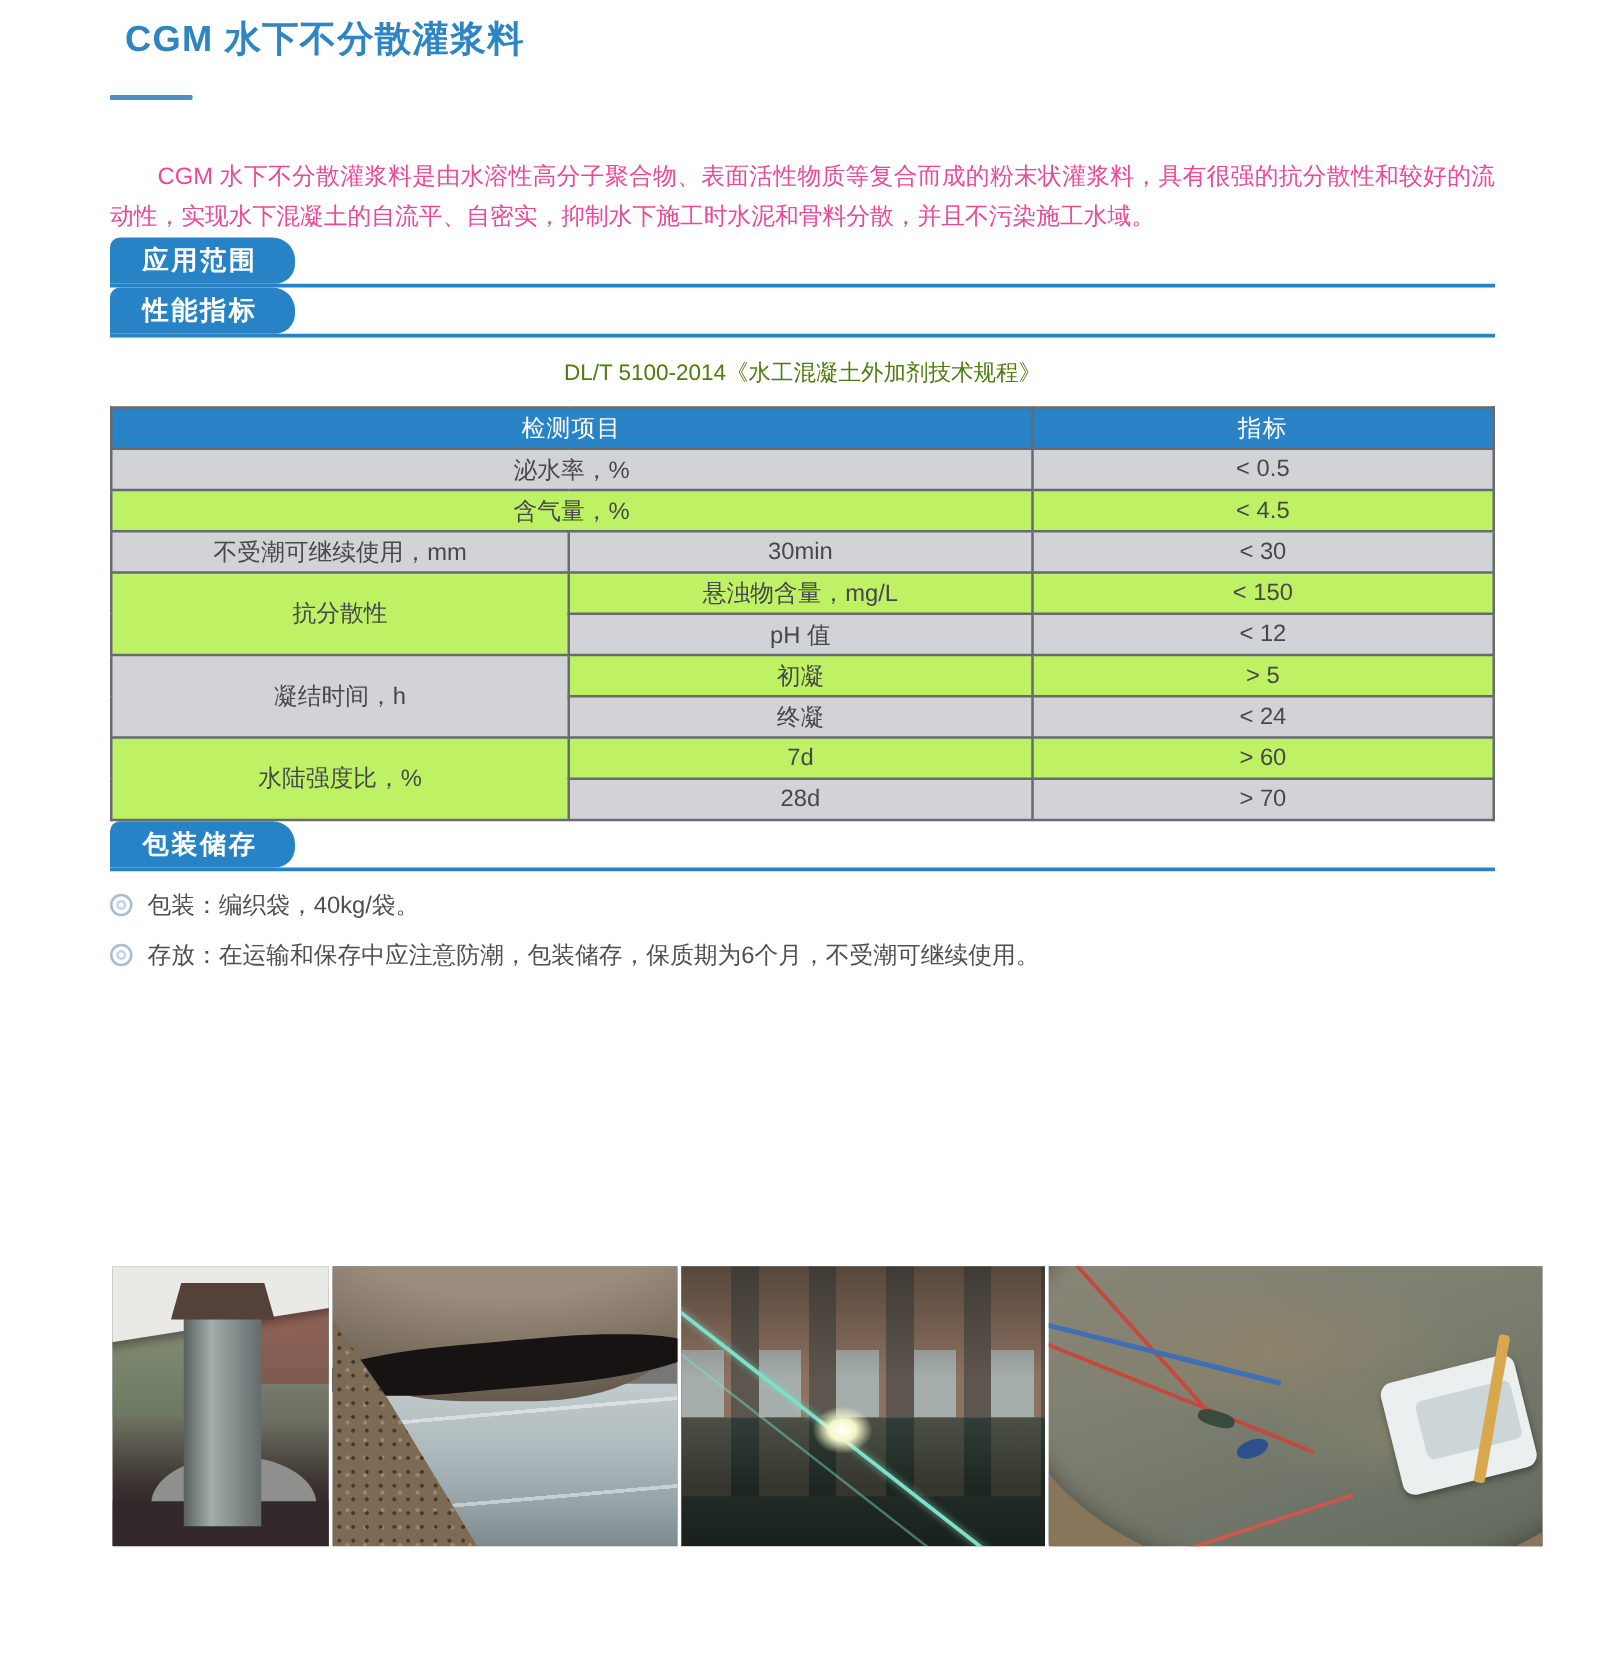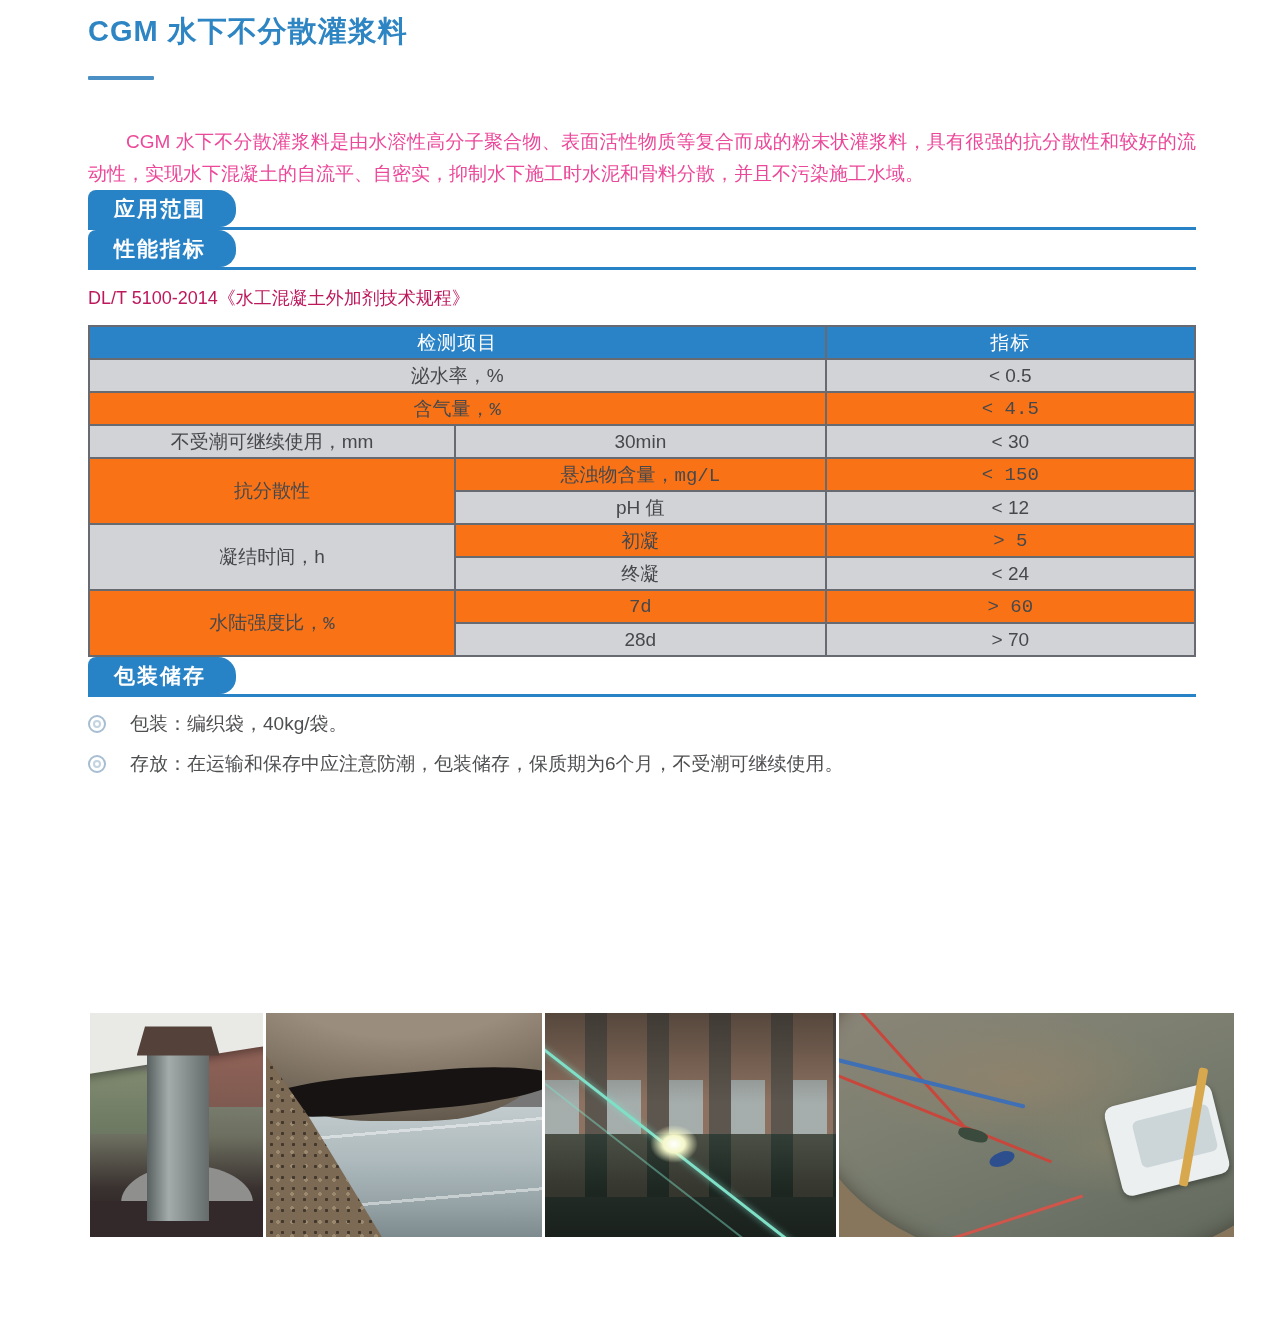--- a/index.html
+++ b/index.html
@@ -2,46 +2,46 @@
 <html><head>
 <meta charset="utf-8">
 <style>
   * { margin:0; padding:0; box-sizing:border-box; }
   html,body { background:#ffffff; }
   body { font-family:"Liberation Sans","DejaVu Sans",sans-serif; }
   .page { position:relative; width:1280px; height:1344px; background:#ffffff; overflow:hidden; }
   .content { padding:12px 84px 0 88px; }
 
   
-  .page-title { font-size:29px; font-weight:bold; color:#2e85c3; letter-spacing:1px; }
+  .page-title { font-size:29px; font-weight:bold; color:#2e85c3; letter-spacing:1px;margin-left:12px; }
   .title-dash { width:66px; height:4px; background:#4a90c4; margin-top:24px; border-radius:1px; }
 
   
   .para { margin-top:46px; font-size:19px; line-height:32px; color:#ec4899; text-align:justify; text-indent:2em; }
   .para.tight { margin-top:18px; }
 
   
   .section-head { border-bottom:3px solid #2883c6; line-height:0; }
   .badge { display:inline-block; background:#2883c6; color:#ffffff; font-size:21px; font-weight:bold;
            letter-spacing:2px; line-height:37px; padding:0 30px 0 26px;
            border-radius:8px 18px 16px 0; vertical-align:bottom; }
 
   
-  .standard { margin-top:16px; font-size:18px; color:#be185d; }
+  .standard { margin-top:16px; text-align:center; font-size:18px; color:#4d7c0f; }
 
   
   table.perf { width:100%; margin-top:15px; border-collapse:collapse; table-layout:fixed;
                font-size:19px; color:#47484c; text-align:center; }
   table.perf th, table.perf td { border:2px solid #676b71; height:33px; padding:2px 4px; }
   table.perf th { background:#2a83c7; color:#ffffff; font-weight:normal; letter-spacing:1px; }
   .c-g { background:#d2d3d6; }
-  .c-w { background:#f97316;font-family:Liberation Mono, monospace; }
-
-  
-  .bullet-row { display:flex; align-items:center; gap:24px; margin-top:14px; font-size:19px; color:#4e4f51; }
+  .c-w { background:#bef264; }
+
+  
+  .bullet-row { display:flex; align-items:center; gap:12px; margin-top:14px; font-size:19px; color:#4e4f51; }
   .bullet-row:first-of-type { margin-top:18px; }
   .ring-icon { flex:0 0 auto; width:18px; height:18px; border:2.5px solid #a6bdd2; border-radius:50%;
                display:flex; align-items:center; justify-content:center; }
   .ring-icon-inner { width:8px; height:8px; border:2px solid #c3d4e0; border-radius:50%; }
 
   
   .photos { position:absolute; left:90px; top:1013px; display:flex; gap:3px; }
   .photo { position:relative; height:224px; overflow:hidden; background:#777; }
   .photo * { position:absolute; }
   .ph1 { width:173px; } .ph2 { width:276px; } .ph3 { width:291px; } .ph4 { width:395px; }

